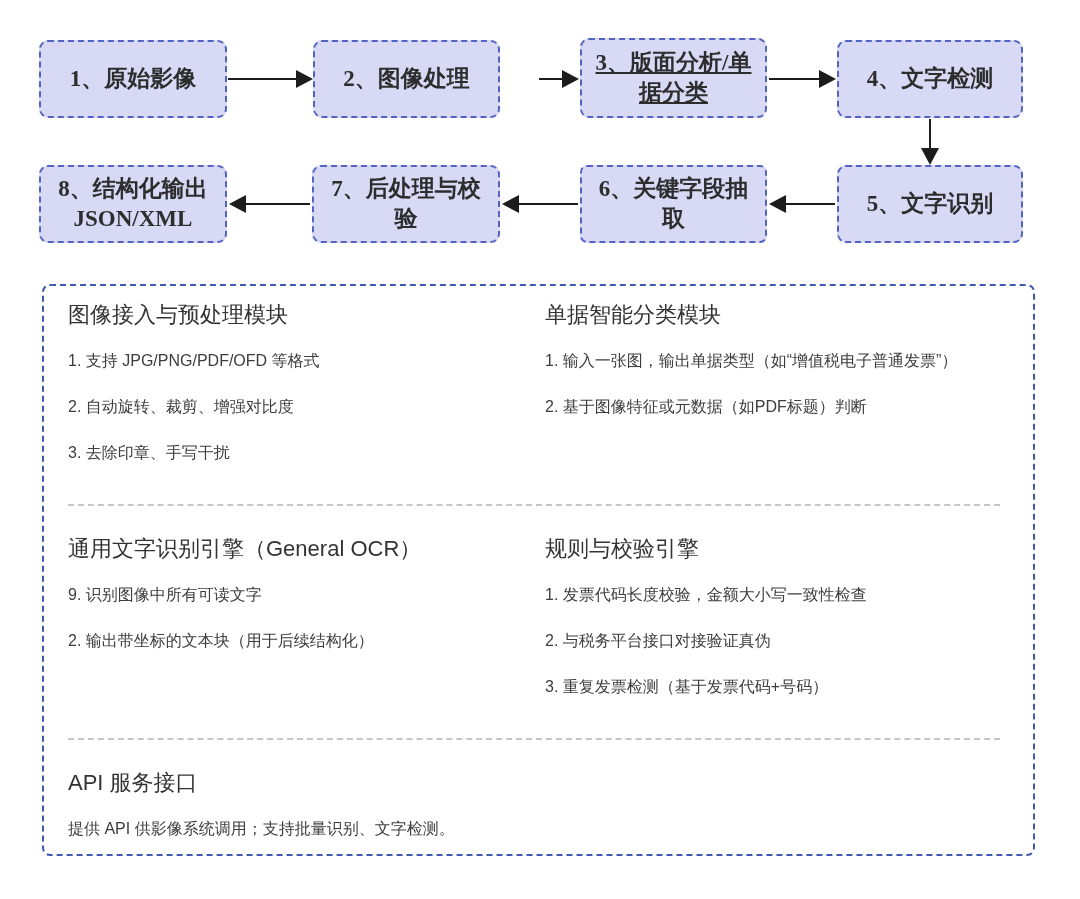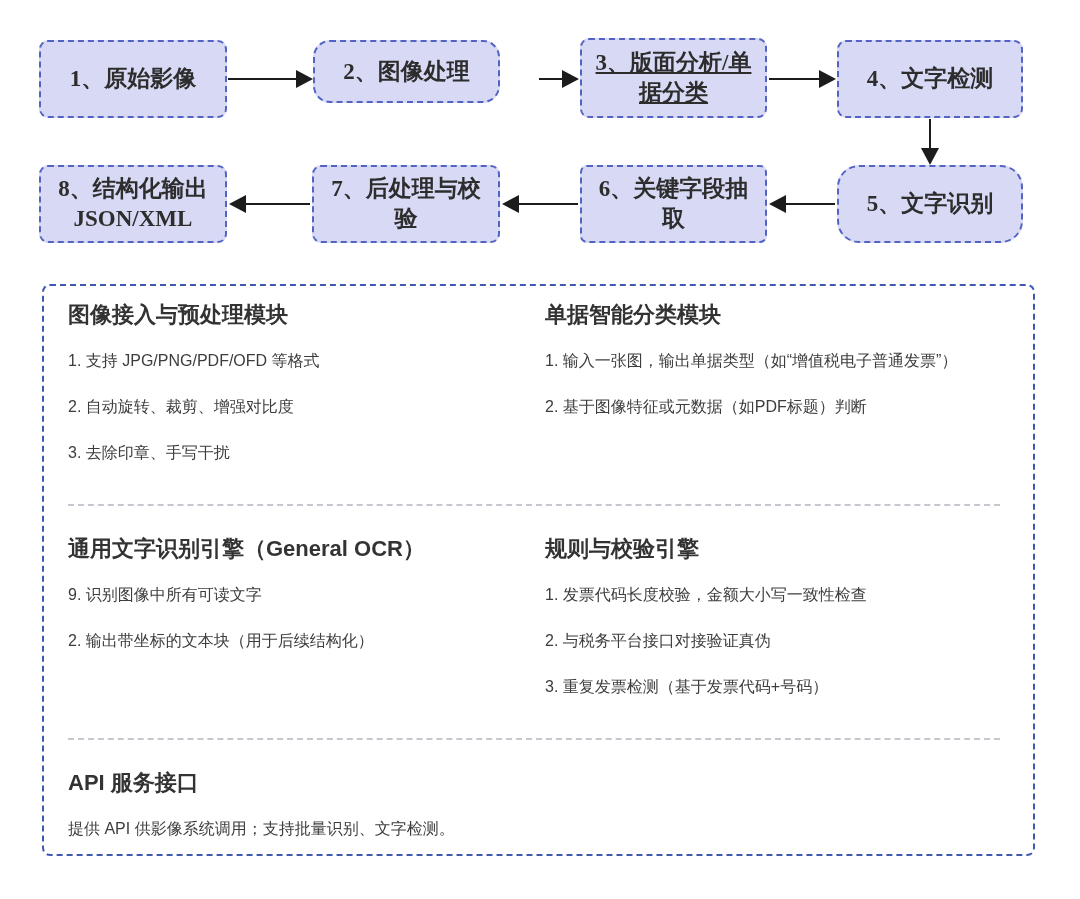--- a/index.html
+++ b/index.html
@@ -36,24 +36,24 @@
     justify-content: center;
     text-align: center;
     font-family: "Liberation Serif", "DejaVu Serif", serif;
     font-weight: bold;
     font-size: 23px;
     line-height: 30px;
     color: var(--node-text);
     padding: 4px 10px;
   }
   .n1 { left: 39px;  top: 40px;  width: 188px; height: 78px; }
-  .n2 { left: 313px; top: 40px;  width: 187px; height: 63px; border-radius: 17px; }
+  .n2 { left: 313px; top: 40px;  width: 187px; height: 78px; }
   .n3 { left: 580px; top: 38px;  width: 187px; height: 80px; text-decoration: underline; }
   .n4 { left: 837px; top: 40px;  width: 186px; height: 78px; }
-  .n5 { left: 837px; top: 165px; width: 186px; height: 78px; border-radius: 22px; }
+  .n5 { left: 837px; top: 165px; width: 186px; height: 78px; }
   .n6 { left: 580px; top: 165px; width: 187px; height: 78px; border-radius: 7px; }
   .n7 { left: 312px; top: 165px; width: 188px; height: 78px; }
   .n8 { left: 39px;  top: 165px; width: 188px; height: 78px; }
 
   
   .aline { position: absolute; background: var(--arrow); }
   .ahead { position: absolute; width: 0; height: 0; }
   .ahead.right { border-top: 9px solid transparent; border-bottom: 9px solid transparent; border-left: 17px solid var(--arrow); }
   .ahead.left  { border-top: 9px solid transparent; border-bottom: 9px solid transparent; border-right: 17px solid var(--arrow); }
   .ahead.down  { border-left: 9px solid transparent; border-right: 9px solid transparent; border-top: 17px solid var(--arrow); }
@@ -66,21 +66,21 @@
     border: 2px dashed var(--panel-border);
     border-radius: 8px;
     padding: 6px 24px;
     overflow: hidden;
   }
   .sec-row { display: flex; }
   .sec-col-left  { width: 477px; flex: none; }
   .sec-col-right { width: 450px; flex: none; }
   .sec-title {
     font-size: 22px;
-    font-weight: bold;
+    font-weight: normal;
     color: #333333;
     line-height: 46px;
   }
   .sec-item {
     font-size: 16px;
     color: var(--body-text);
     line-height: 46px;
   }
   .divider {
     border: none;

